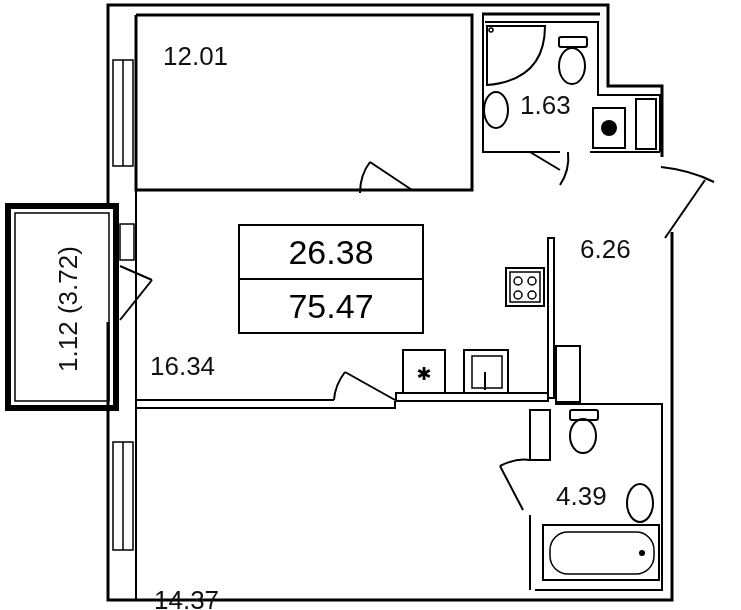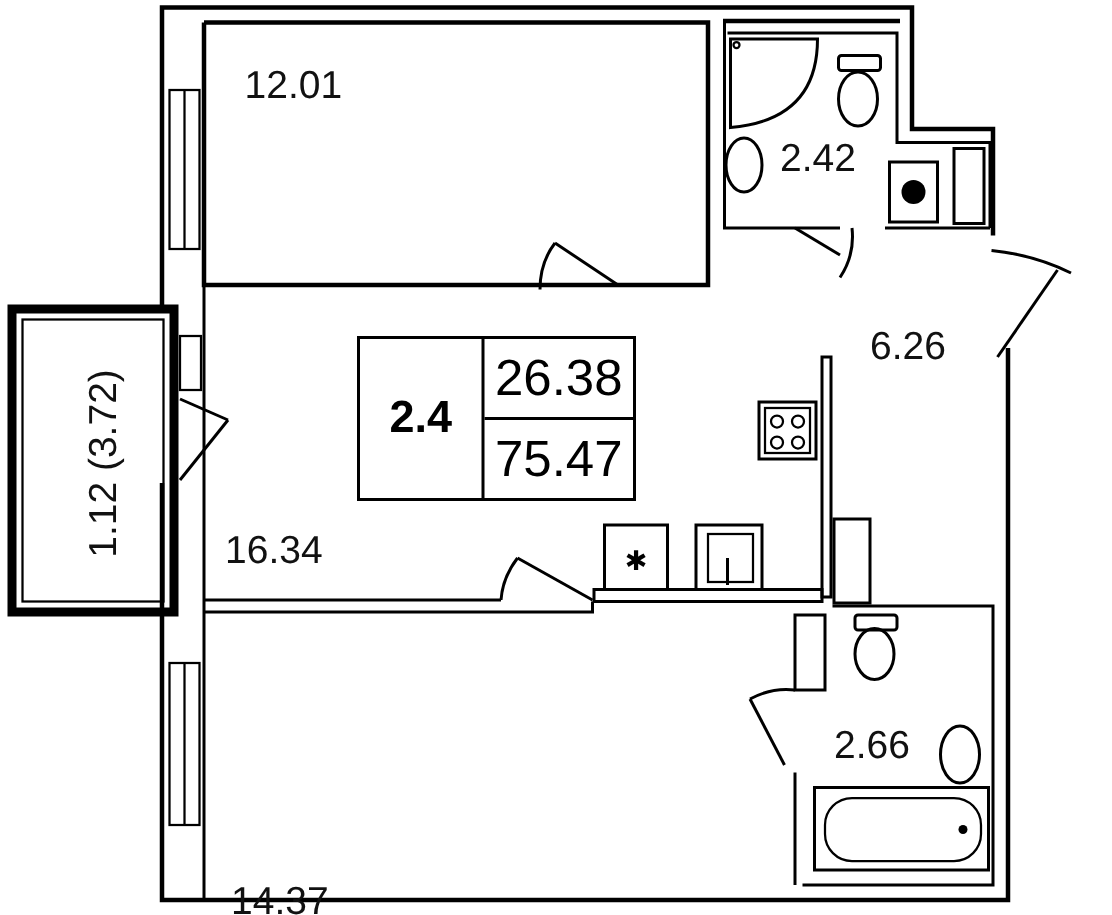--- a/index.html
+++ b/index.html
@@ -117,26 +117,25 @@
   <path class="t" d="M500,466 Q515,458 530,460"></path>
   <rect class="t" x="570" y="410" width="28" height="10" rx="2"></rect>
   <ellipse class="t" cx="583" cy="436" rx="13" ry="17"></ellipse>
   <ellipse class="t" cx="640" cy="503" rx="13" ry="19"></ellipse>
   <rect class="t" x="543" y="525" width="116" height="55"></rect>
   <rect class="h" x="550" y="532" width="104" height="42" rx="18"></rect>
   <circle cx="642" cy="553" r="3" fill="#000"></circle>
 </svg>
 
 <span class="lbl" style="left:163px;top:43px;">12.01</span>
-<span class="lbl" style="left:520px;top:92px;">2.42</span>
-<span class="lbl" style="left:580px;top:217px;">6.26</span>
+<span class="lbl" style="left:520px;top:92px;">1.63</span>
+<span class="lbl" style="left:580px;top:236px;">6.26</span>
 <span class="lbl rot" style="left:-12px;top:296px;width:160px;text-align:center;">1.12 (3.72)</span>
 <span class="lbl" style="left:150px;top:353px;">16.34</span>
-<span class="lbl" style="left:556px;top:483px;">2.66</span>
+<span class="lbl" style="left:556px;top:483px;">4.39</span>
 <span class="lbl" style="left:154px;top:543px;margin-top:44px;">14.37</span>
 
 <div class="sum-box">
-  <div class="sum-type">2.4</div>
   <div class="sum-vals">
     <div>26.38</div>
     <div>75.47</div>
   </div>
 </div>
 
 </body></html>

